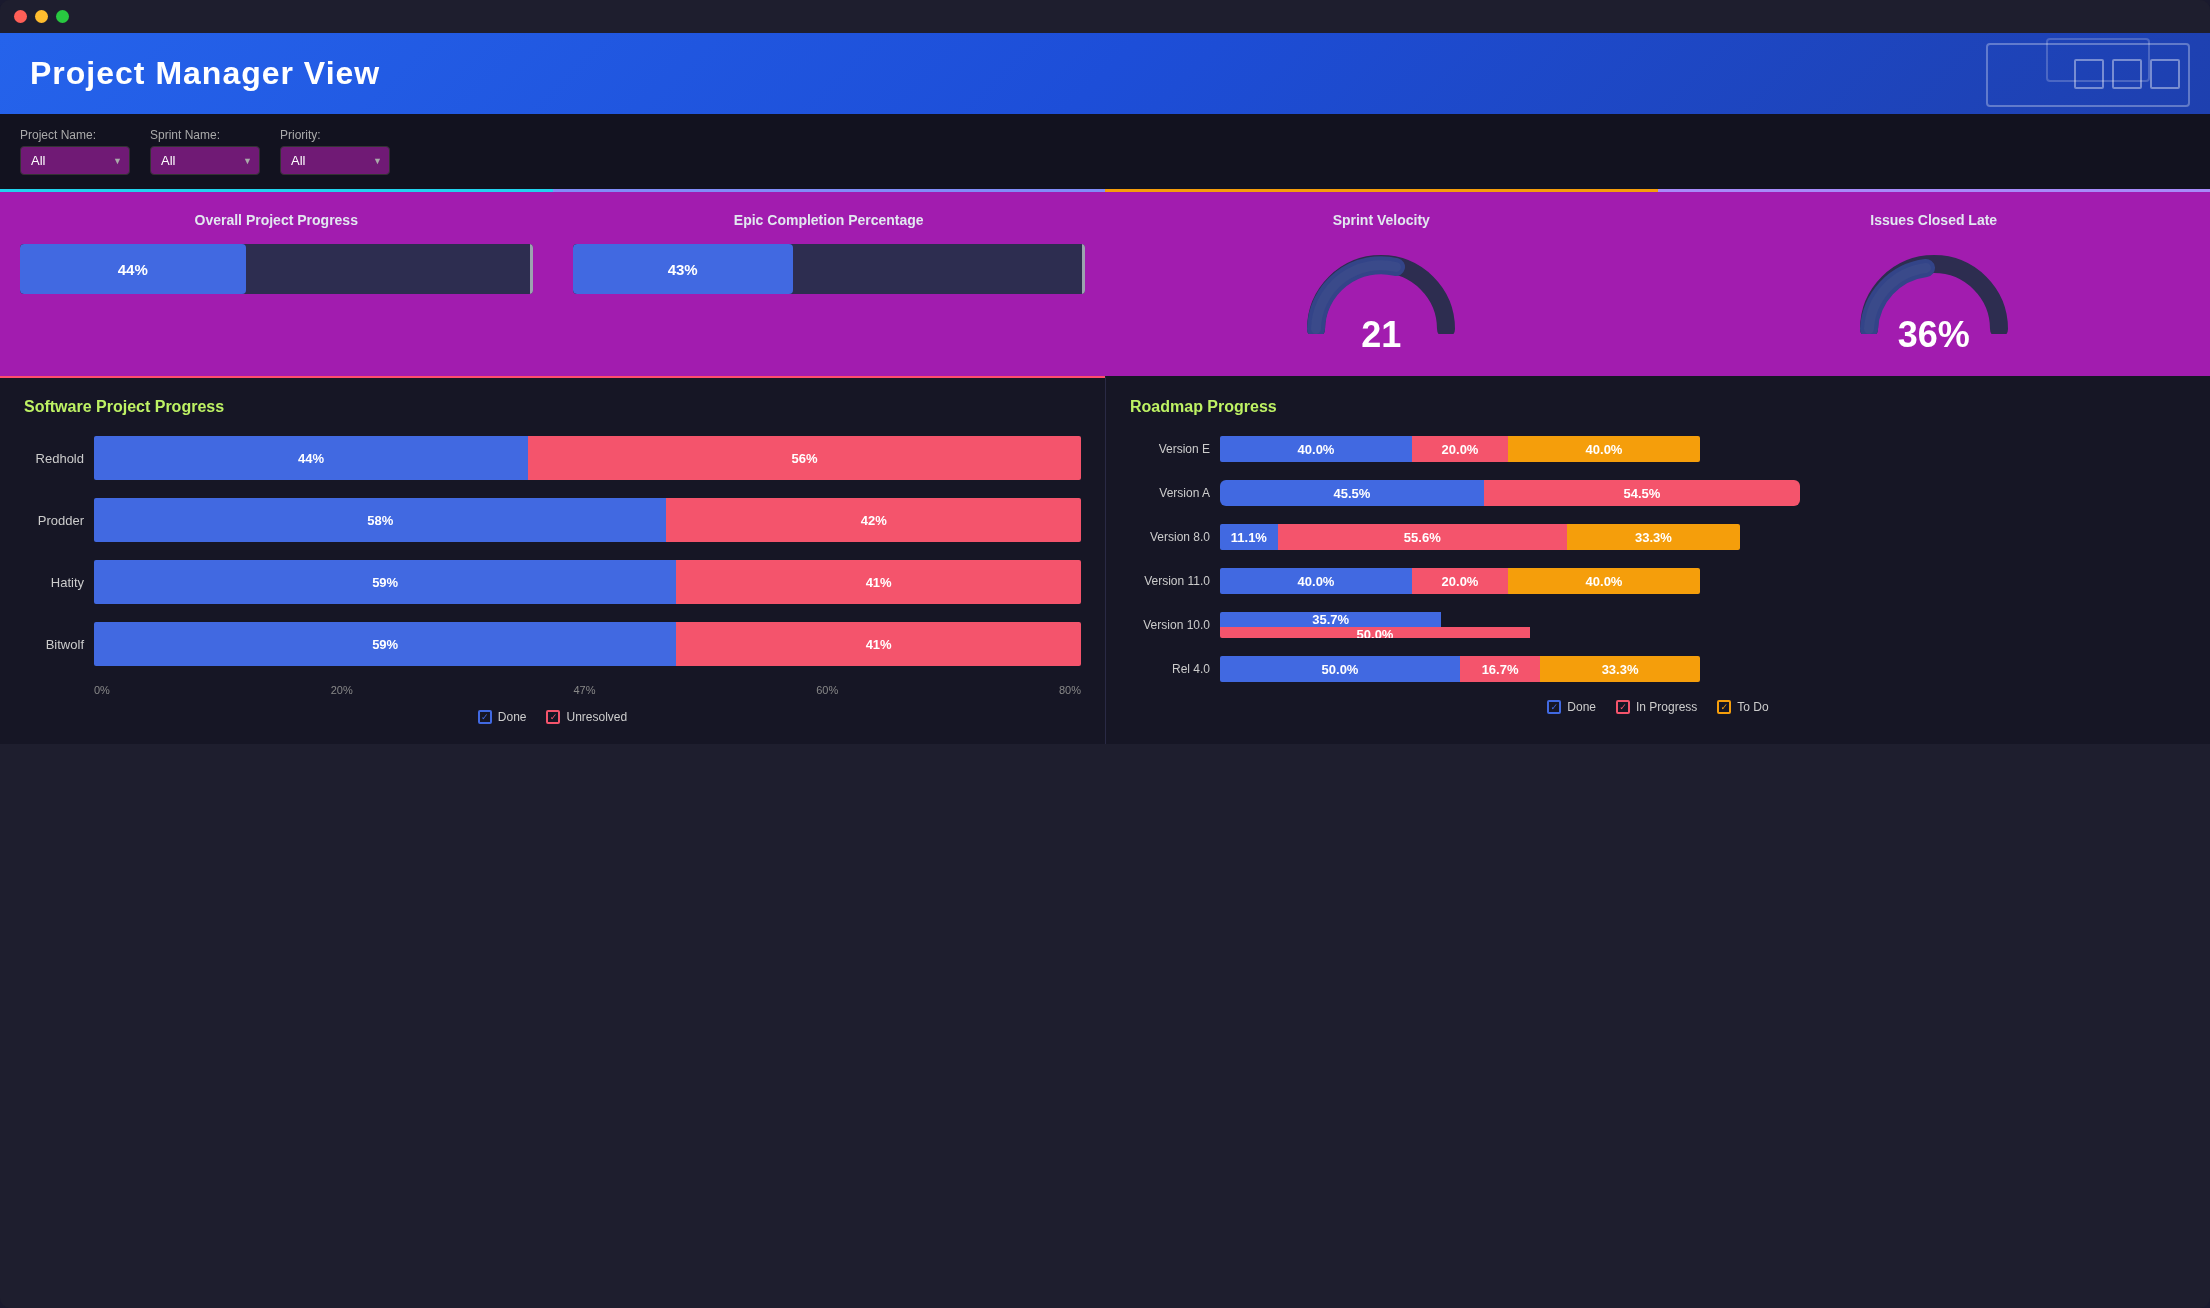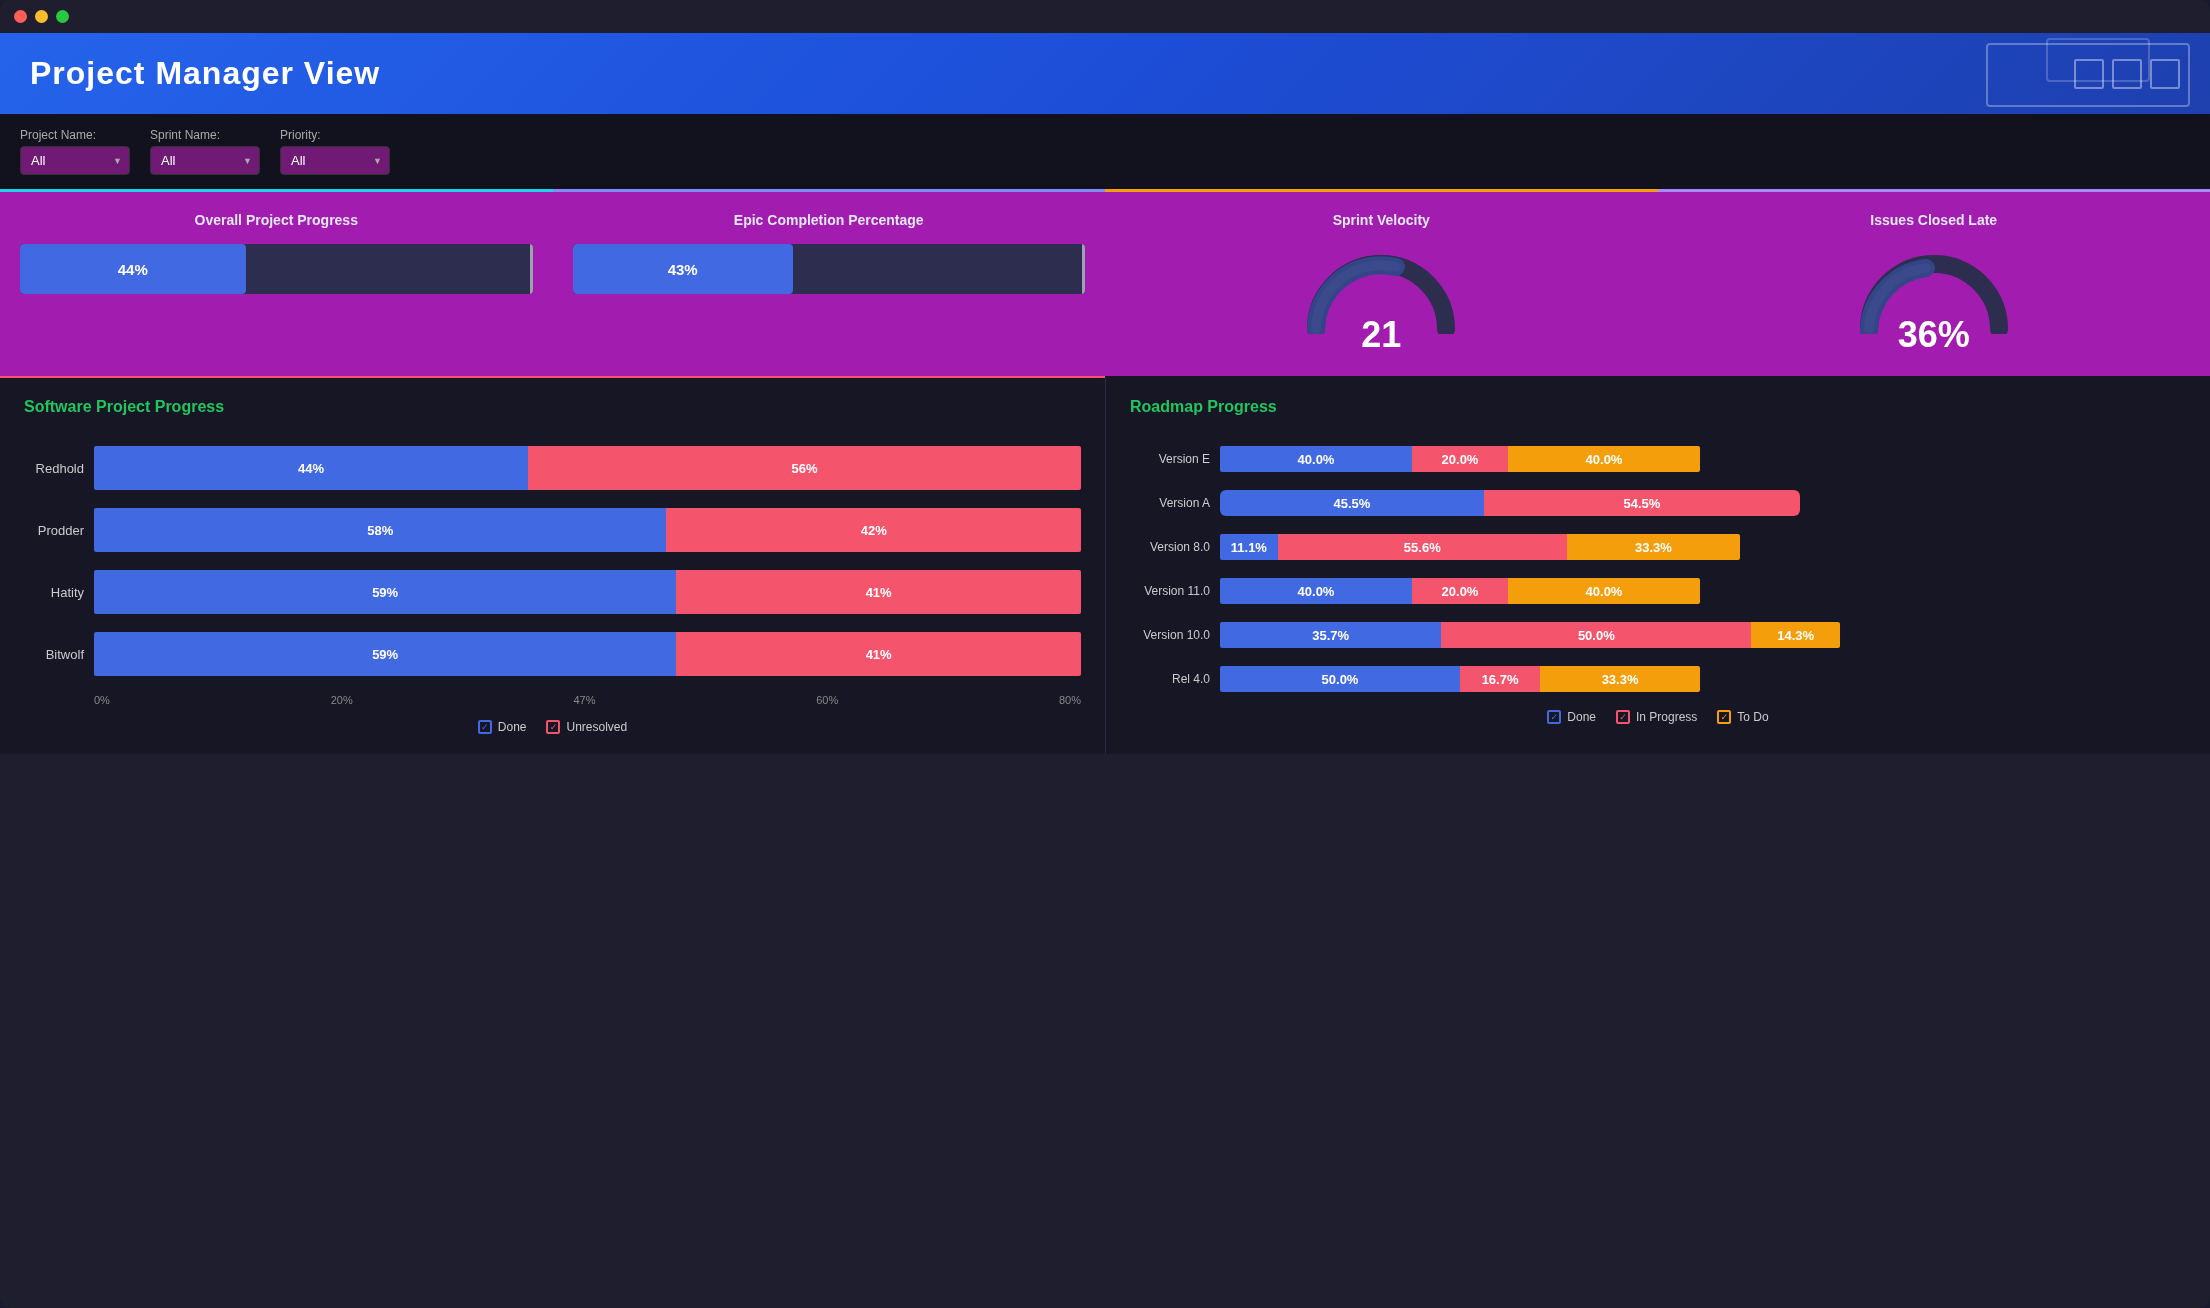--- a/index.html
+++ b/index.html
@@ -224,22 +224,22 @@
     }
 
     .chart-panel:last-child {
       border-top-color: transparent;
       border-left: 1px solid #2a2a45;
     }
 
     .chart-title {
       font-size: 16px;
       font-weight: 600;
-      color: #22c55e;
-      margin-bottom: 30px;
+      color: #bef264;
+      margin-bottom: 20px;
     }
 
     
     .bar-chart {
       width: 100%;
     }
 
     .bar-row {
       display: flex;
       align-items: center;
@@ -526,21 +526,21 @@
           <div class="roadmap-label">Version 11.0</div>
           <div class="roadmap-track">
             <div class="bar-segment bar-blue" style="width:40%">40.0%</div>
             <div class="bar-segment bar-red" style="width:20%">20.0%</div>
             <div class="bar-segment bar-yellow" style="width:40%">40.0%</div>
           </div>
         </div>
 
         <div class="bar-row">
           <div class="roadmap-label">Version 10.0</div>
-          <div class="roadmap-track" style="max-width:620px;">
+          <div class="roadmap-track" style="max-width:620px;flex-direction:column;">
             <div class="bar-segment bar-blue" style="width:35.7%">35.7%</div>
             <div class="bar-segment bar-red" style="width:50.0%">50.0%</div>
             <div class="bar-segment bar-yellow" style="width:14.3%">14.3%</div>
           </div>
         </div>
 
         <div class="bar-row">
           <div class="roadmap-label">Rel 4.0</div>
           <div class="roadmap-track">
             <div class="bar-segment bar-blue" style="width:50%">50.0%</div>

